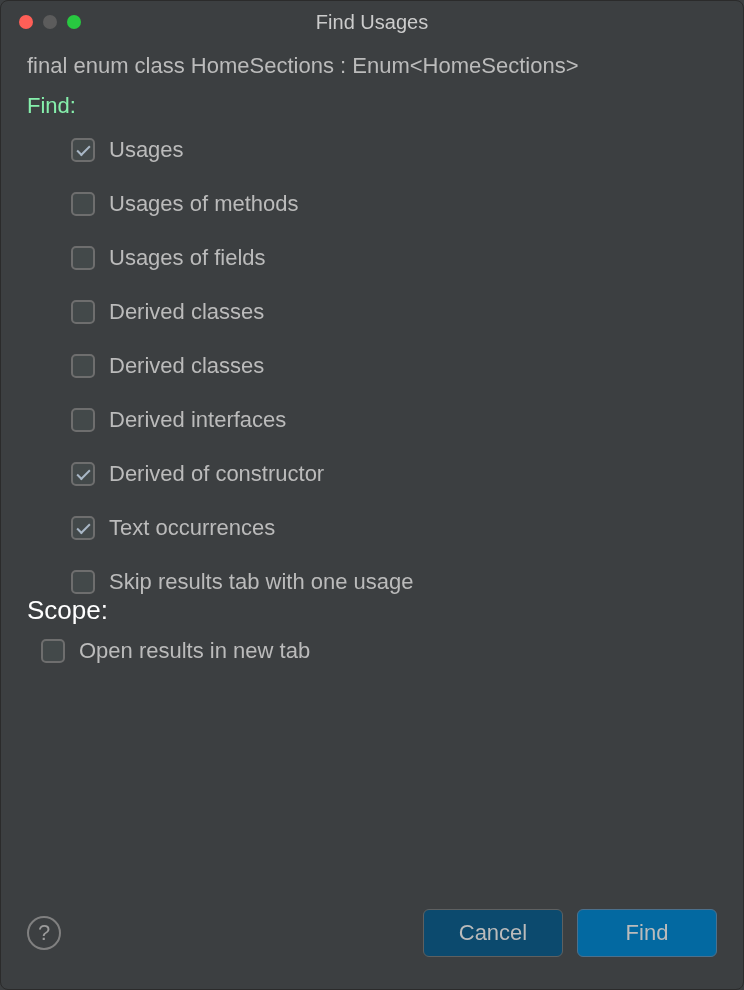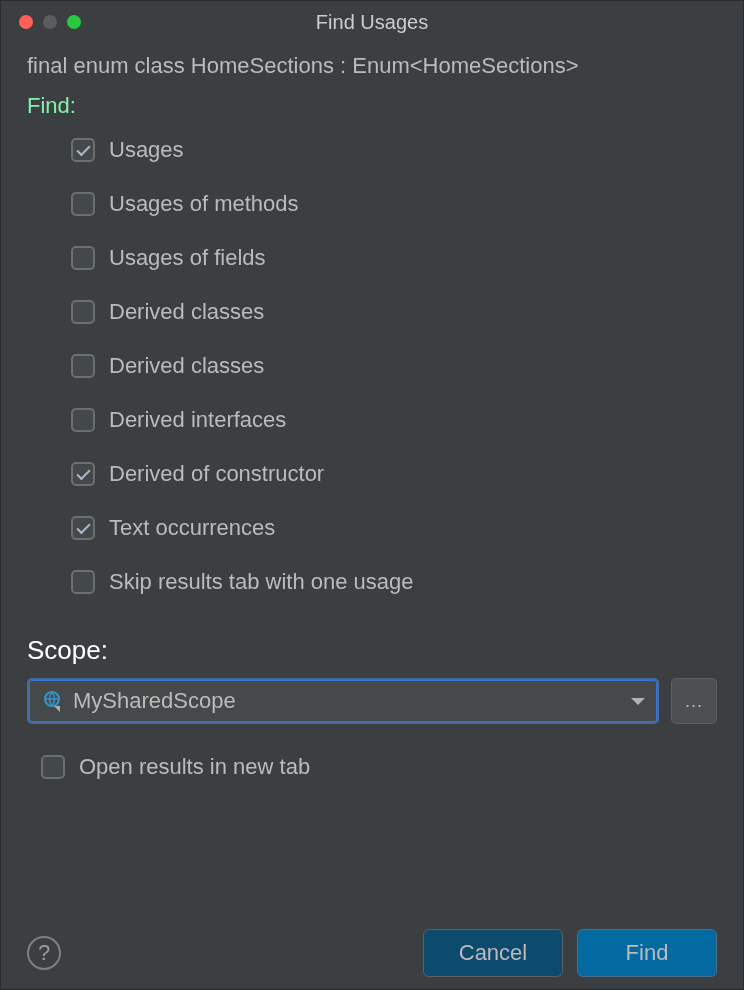--- a/index.html
+++ b/index.html
@@ -13,21 +13,21 @@
       width: 744px;
       height: 990px;
       overflow: hidden;
       color: #bbbbbb;
     }
     .window {
       width: 100%;
       height: 100%;
       background: #3c3f41;
       border: 1px solid #2b2b2b;
-      border-radius: 0;
+      border-radius: 8px;
       display: flex;
       flex-direction: column;
     }
     .titlebar {
       height: 42px;
       display: flex;
       align-items: center;
       padding: 0 16px;
       position: relative;
     }
@@ -46,40 +46,39 @@
     .traffic-min { background: #5c5c5c; }
     .traffic-max { background: #28c840; }
     .titlebar-title {
       margin: 0 auto;
       color: #cccccc;
       font-size: 20px;
       font-weight: 500;
     }
     .content {
       flex: 1;
-      padding: 10px 26px 12px 26px;
+      padding: 10px 26px 32px 26px;
       display: flex;
       flex-direction: column;
     }
     .signature {
       color: #bbbbbb;
       font-size: 22px;
       margin-bottom: 14px;
     }
     .find-label {
       color: #86efac;
       font-size: 22px;
       margin-bottom: 18px;
     }
     .checkbox-list {
       display: flex;
       flex-direction: column;
       gap: 28px;
       padding-left: 44px;
-      margin-bottom: 40px;
     }
     .checkbox-row {
       display: flex;
       align-items: center;
       gap: 14px;
     }
     .checkbox {
       width: 24px;
       height: 24px;
       border: 2px solid #6e6e6e;
@@ -263,35 +262,20 @@
         <div class="checkbox checked"></div>
         <div class="checkbox-label">Text occurrences</div>
       </div>
       <div class="checkbox-row">
         <div class="checkbox"></div>
         <div class="checkbox-label">Skip results tab with one usage</div>
       </div>
     </div>
 
     <div class="scope-label">Scope:</div>
-    <div class="scope-row">
-      <div class="scope-select">
-        <span class="scope-icon">
-          <svg viewBox="0 0 22 22">
-            <circle cx="11" cy="9" r="7" fill="none" stroke="#3592c4" stroke-width="2.2"></circle>
-            <path d="M 11 2 Q 6 9 11 16 Q 16 9 11 2" fill="none" stroke="#3592c4" stroke-width="1.6"></path>
-            <line x1="4" y1="9" x2="18" y2="9" stroke="#3592c4" stroke-width="1.6"></line>
-            <path d="M 13 16 L 19 22 L 19 16 Z" fill="#afb1b3"></path>
-          </svg>
-        </span>
-        <span class="scope-text">MySharedScope</span>
-        <span class="scope-chevron"></span>
-      </div>
-      <div class="more-button">...</div>
-    </div>
 
     <div class="open-newtab-row">
       <div class="checkbox"></div>
       <div class="checkbox-label">Open results in new tab</div>
     </div>
 
     <div class="footer">
       <div class="help-button">?</div>
       <div class="footer-spacer"></div>
       <div class="btn btn-cancel">Cancel</div>

